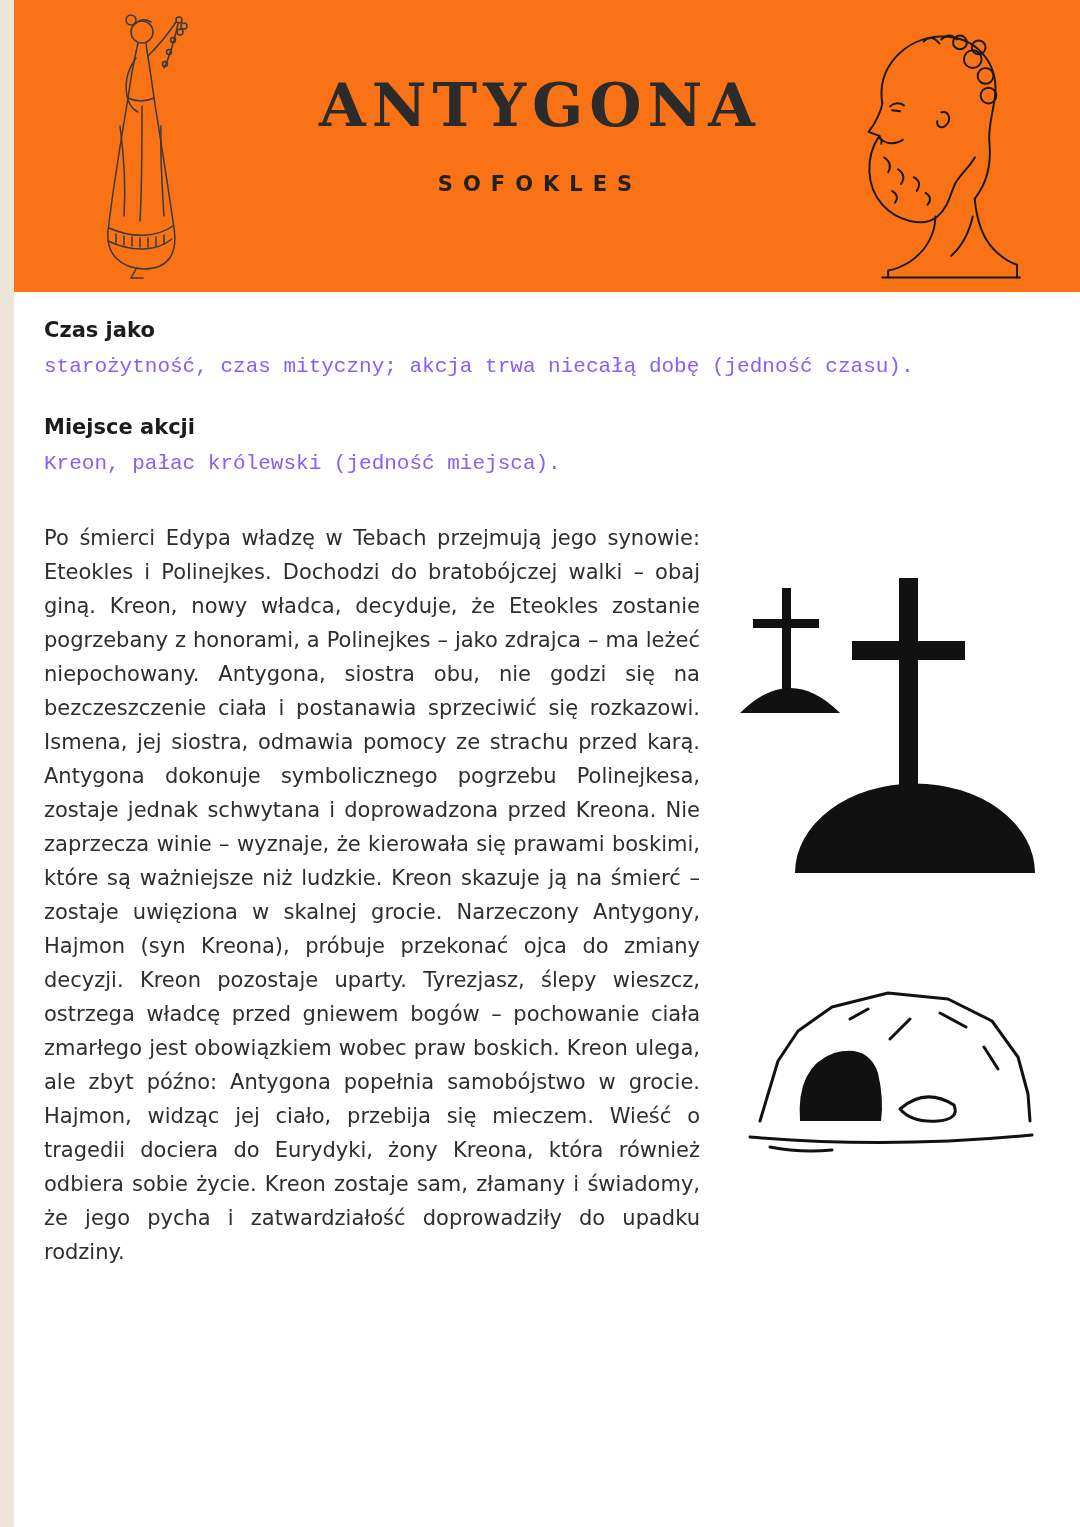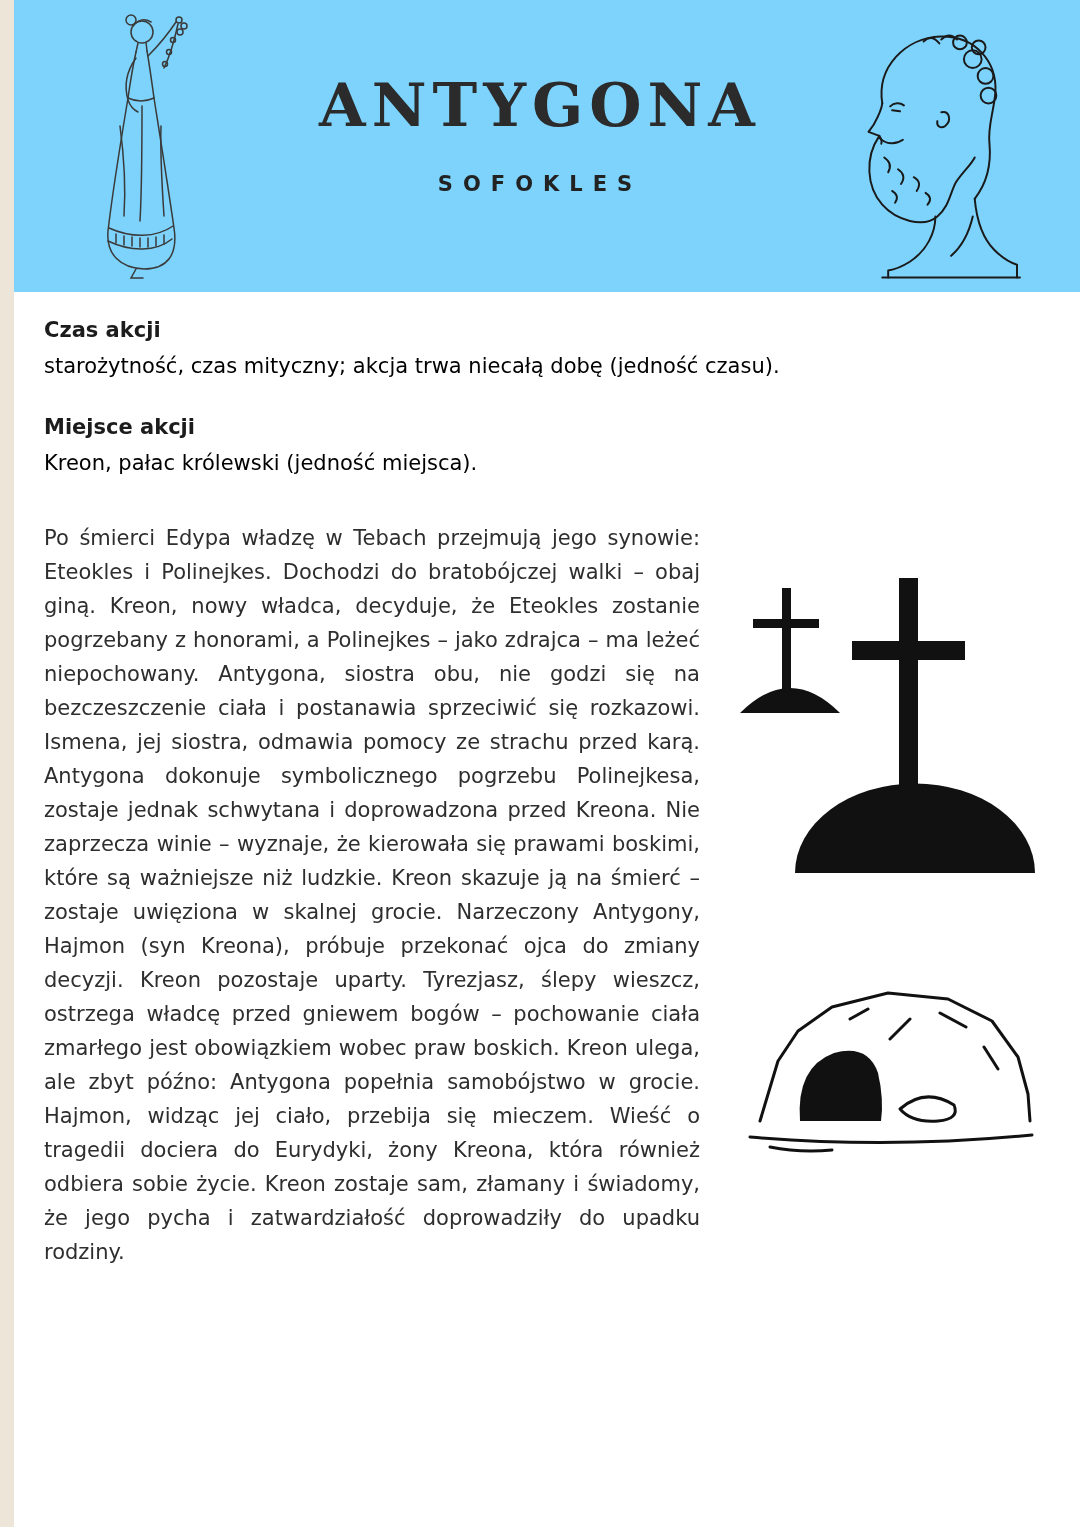--- a/index.html
+++ b/index.html
@@ -13,21 +13,21 @@
   }
   .left-strip {
     position:absolute; left:0; top:0;
     width:14px; height:100%;
     background:#ece5d8;
     z-index:5;
   }
   .header {
     position:relative;
     height:292px;
-    background:#7dd3fc;
+    background:#f97316;
   }
   .title-block {
     position:absolute; left:0; right:0; top:70px;
     text-align:center;
   }
   .main-title {
     margin:0;
     font-family:"DejaVu Serif","Liberation Serif",serif;
     font-weight:900;
     font-size:60px;
@@ -48,21 +48,22 @@
   .section-heading {
     margin:0 0 9px 0;
     font-size:21px;
     font-weight:bold;
     color:#1c1c1c;
   }
   .section-body {
     margin:0;
     font-size:21px;
     line-height:1.5;
-    color:#000000;
+    color:#8b5cf6;
+    font-family:Liberation Mono, monospace;
   }
   .main-row { display:flex; margin-top:42px; }
   .plot-text {
     width:700px;
     font-size:21px;
     line-height:1.62;
     text-align:justify;
     color:#2e2e2e;
     margin:0;
   }
@@ -136,21 +137,21 @@
       <path d="M112,210 C112,226 104,244 86,256 C78,261 70,264 64,265 L64,272"></path>
       <path d="M58,272 L198,272"></path>
       <path d="M150,210 q-6,26 -22,40"></path>
     </svg>
   </div>
 </div>
 
 <div class="content">
 
   <div class="section">
-    <h2 class="section-heading">Czas akcji</h2>
+    <h2 class="section-heading">Czas jako</h2>
     <p class="section-body">starożytność, czas mityczny; akcja trwa niecałą dobę (jedność czasu).</p>
   </div>
 
   <div class="section">
     <h2 class="section-heading">Miejsce akcji</h2>
     <p class="section-body">Kreon, pałac królewski (jedność miejsca).</p>
   </div>
 
 
   <div class="main-row">

